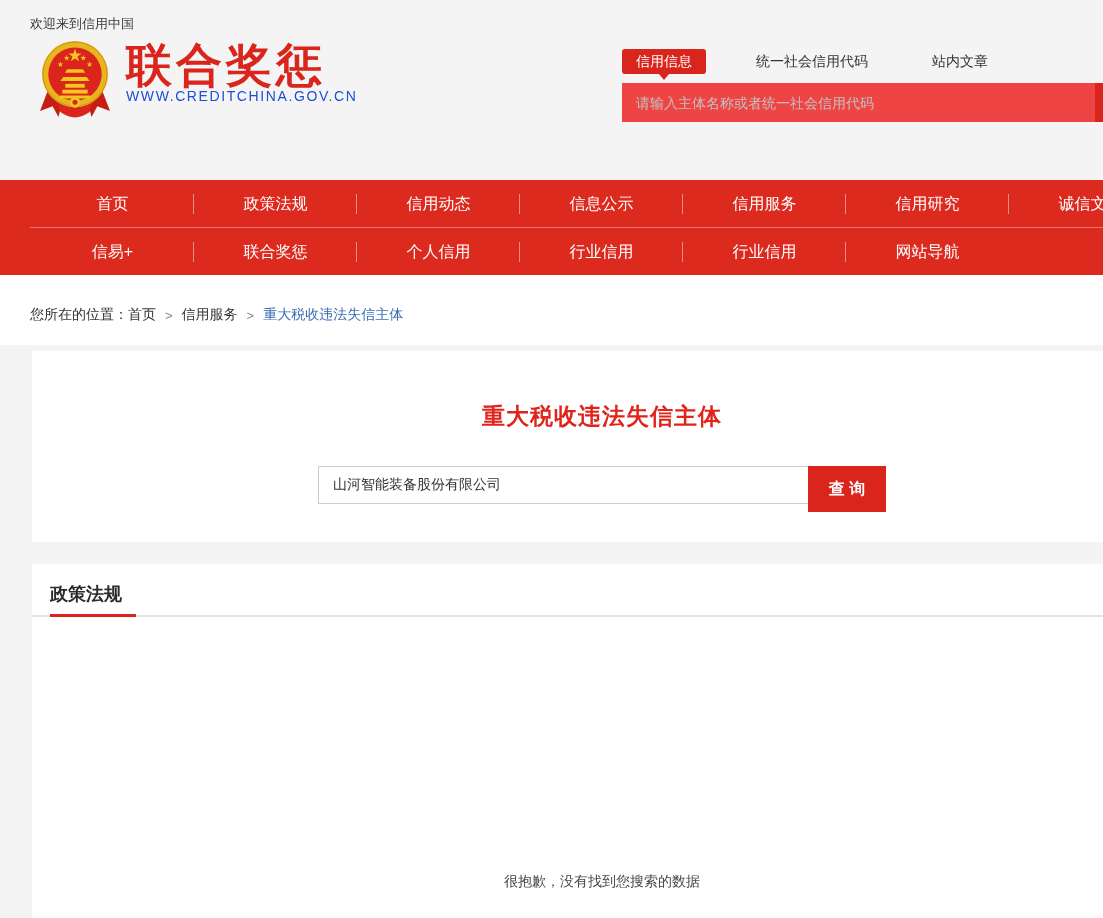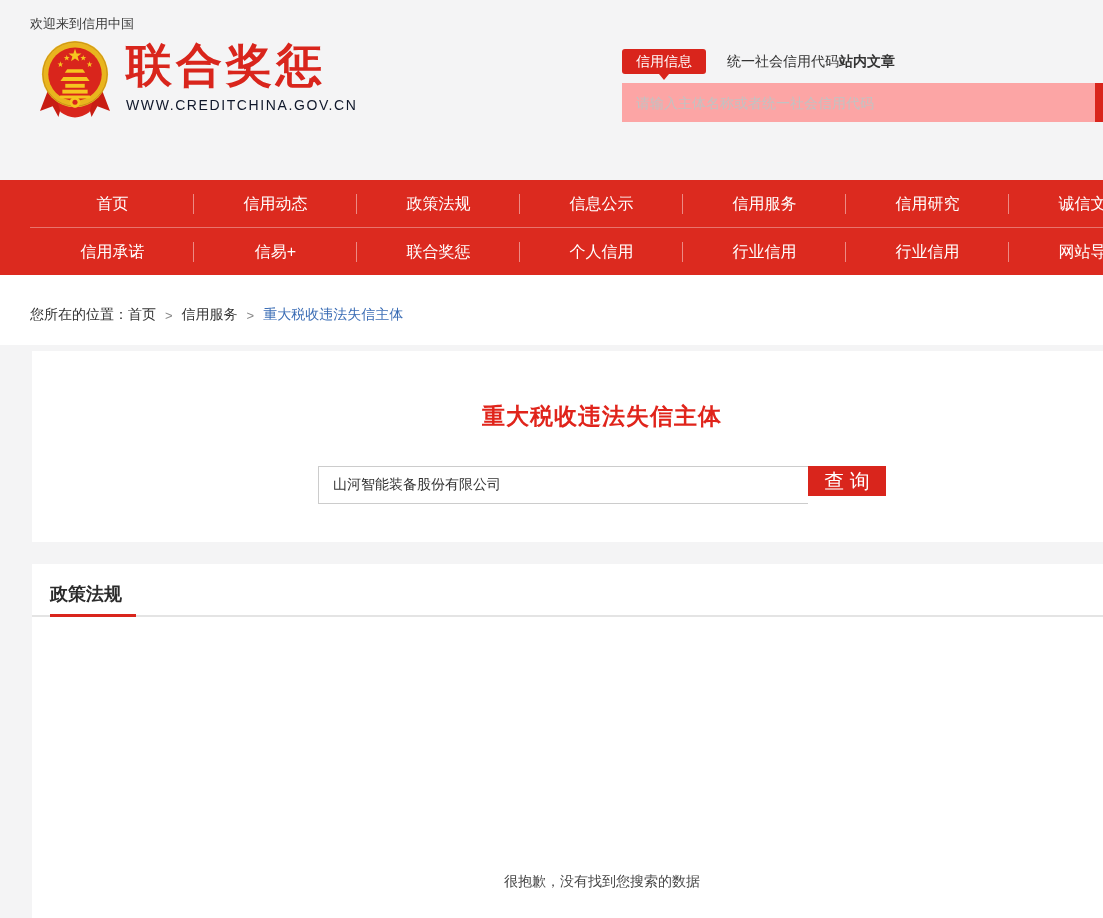--- a/index.html
+++ b/index.html
@@ -20,39 +20,39 @@
   }
   .page{width:1172px;}
 
   
   .header{position:relative;height:180px;background:var(--page-bg);}
   .welcome{position:absolute;left:30px;top:3px;font-size:13px;color:#3a3a3a;margin-top:12px;}
   .logo-row{position:absolute;left:40px;top:38px;display:flex;align-items:flex-start;}
   .emblem{width:70px;height:82px;display:block;}
   .brand{margin-left:16px;padding-top:4px;}
   .site-name{font-size:46px;line-height:1.0;font-weight:bold;color:var(--accent);letter-spacing:4px;}
-  .site-url{margin-top:9px;font-size:14px;color:#0f172a;letter-spacing:1.6px;}
+  .site-url{font-size:14px;color:#1d4ed8;letter-spacing:1.6px;}
 
   .search-widget{position:absolute;left:622px;top:49px;width:550px;}
   .tabs{display:flex;align-items:center;height:25px;}
   .tab{font-size:14px;color:#333;cursor:pointer;white-space:nowrap;}
   .tab.active{
     position:relative;background:var(--accent);color:#fff;
     width:84px;height:25px;border-radius:3px;
     display:flex;align-items:center;justify-content:center;
   }
   .tab.active::after{
     content:"";position:absolute;top:100%;left:50%;margin-left:-5px;
     border:5px solid transparent;border-top:6px solid var(--accent);border-bottom:none;
   }
-  .tab:nth-child(2){margin-left:21px;text-align:center;}
-  .tab:nth-child(3){font-weight:bold;}
+  .tab:nth-child(2){margin-left:50px;text-align:center;}
+  .tab:nth-child(3){margin-left:64px;}
   .search-row{display:flex;margin-top:9px;height:39px;width:550px;}
   .hdr-input{
-    width:473px;height:39px;border:none;background:#fca5a5;outline:none;
+    width:473px;height:39px;border:none;background:#ef4444;outline:none;
     padding:0 14px;font-size:14px;color:#333;font-family:inherit;
   }
   .hdr-input::placeholder{color:#c2c2c2;}
   .hdr-btn{width:77px;height:39px;border:none;background:var(--accent);cursor:pointer;}
 
   
   .nav{position:relative;height:95px;background:var(--nav-red);}
   .nav-row{display:flex;height:47px;align-items:center;padding-left:31px;}
   .nav-sep{position:absolute;top:47px;left:30px;width:1142px;height:1px;background:rgba(255,255,255,.35);}
   .nav-row.second{margin-top:1px;}
@@ -74,22 +74,22 @@
   
   .card{background:#fff;width:1140px;margin-left:32px;}
   .card.search-card{margin-top:6px;height:191px;text-align:center;}
   .page-title{padding-top:50px;font-size:23px;font-weight:bold;color:var(--title-red);letter-spacing:1px;}
   .query-row{display:flex;width:568px;margin:34px auto 12px;height:38px;}
   .query-input{
     width:490px;height:38px;border:1px solid #ccc;border-right:none;outline:none;
     padding:0 14px;font-size:14px;color:#333;background:#fff;font-family:inherit;
   }
   .query-btn{
-    width:78px;height:30px;border:none;background:var(--accent);
-    color:#fff;font-size:20px;cursor:pointer;font-family:inherit;white-space:nowrap;
+    width:78px;height:46px;border:none;background:var(--accent);
+    color:#fff;font-size:16px;cursor:pointer;font-family:inherit;white-space:nowrap;font-weight:bold;
   }
 
   
   .card.results-card{margin-top:22px;height:360px;}
   .results-head{padding:18px 0 0 18px;border-bottom:2px solid #e4e4e4;}
   .results-title{
     display:inline-block;font-size:18px;font-weight:bold;color:#2b2b2b;
     padding:0 14px 8px 0;border-bottom:3px solid var(--accent);margin-bottom:-2px;
   }
   .empty-msg{margin-top:256px;text-align:center;font-size:14px;color:#484848;}
@@ -141,30 +141,29 @@
       <div class="search-row">
         <input class="hdr-input" type="text" placeholder="请输入主体名称或者统一社会信用代码" style="">
         <button class="hdr-btn"></button>
       </div>
     </div>
   </div>
 
   <div class="nav">
     <div class="nav-row first">
         <div class="nav-item">首页</div>
+        <div class="nav-item">政策法规</div>
         <div class="nav-item">信用动态</div>
-        <div class="nav-item">政策法规</div>
         <div class="nav-item">信息公示</div>
         <div class="nav-item">信用服务</div>
         <div class="nav-item">信用研究</div>
         <div class="nav-item">诚信文化</div>
       </div>
     <div class="nav-sep"></div>
     <div class="nav-row second">
-        <div class="nav-item">信用承诺</div>
         <div class="nav-item">信易+</div>
         <div class="nav-item">联合奖惩</div>
         <div class="nav-item">个人信用</div>
         <div class="nav-item">行业信用</div>
         <div class="nav-item">行业信用</div>
         <div class="nav-item">网站导航</div>
       </div>
   </div>
 
   <div class="crumb-strip">

